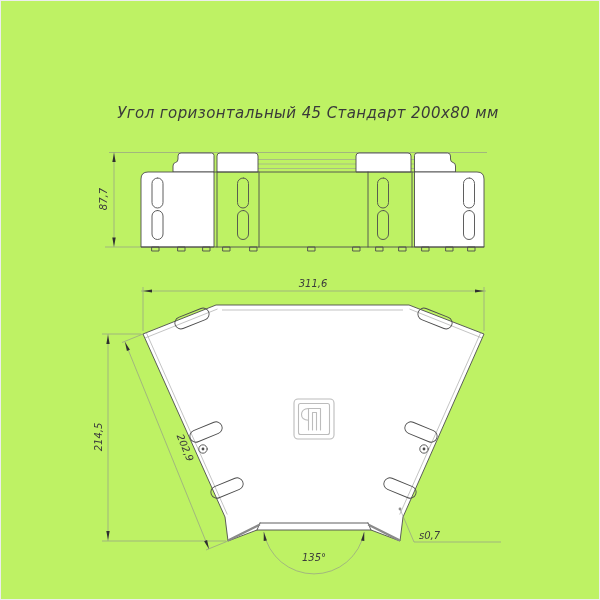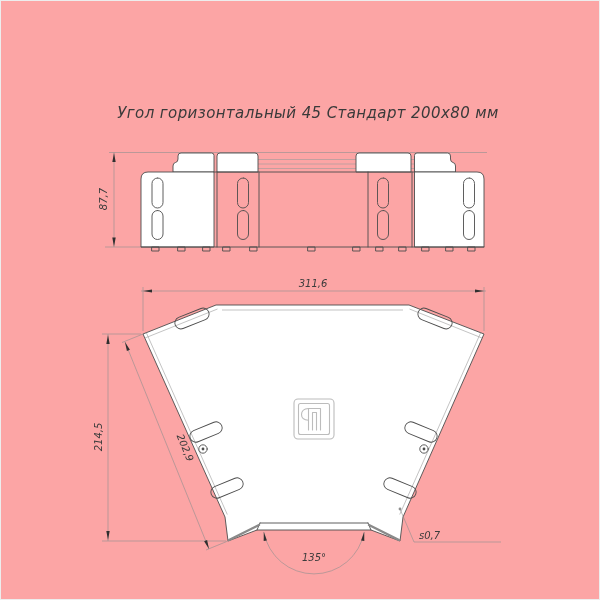--- a/index.html
+++ b/index.html
@@ -1,17 +1,17 @@
 <!DOCTYPE html>
 <html><head>
 <meta charset="utf-8">
 <style>
   html,body{margin:0;padding:0;background:#ffffff;}
   .page{
-    position:relative;width:600px;height:600px;background:#fca5a5;
+    position:relative;width:600px;height:600px;background:#bef264;
     border:1px solid #ededed;box-sizing:border-box;overflow:hidden;
     font-family:"DejaVu Sans", sans-serif;
   }
   svg{display:block;}
   .outline{stroke:#4d4d4d;stroke-width:0.9;fill:none;stroke-linejoin:round;stroke-linecap:round;}
   .outline-f{stroke:#4d4d4d;stroke-width:0.9;fill:#ffffff;stroke-linejoin:round;}
   .thin{stroke:#9a9a9a;stroke-width:0.6;fill:none;}
   .dim{stroke:#8f8f8f;stroke-width:0.6;fill:none;}
   .arrow{fill:#2f2f2f;stroke:none;}
   .flange{stroke:#8a8a8a;stroke-width:2.4;fill:none;stroke-linecap:round;}

